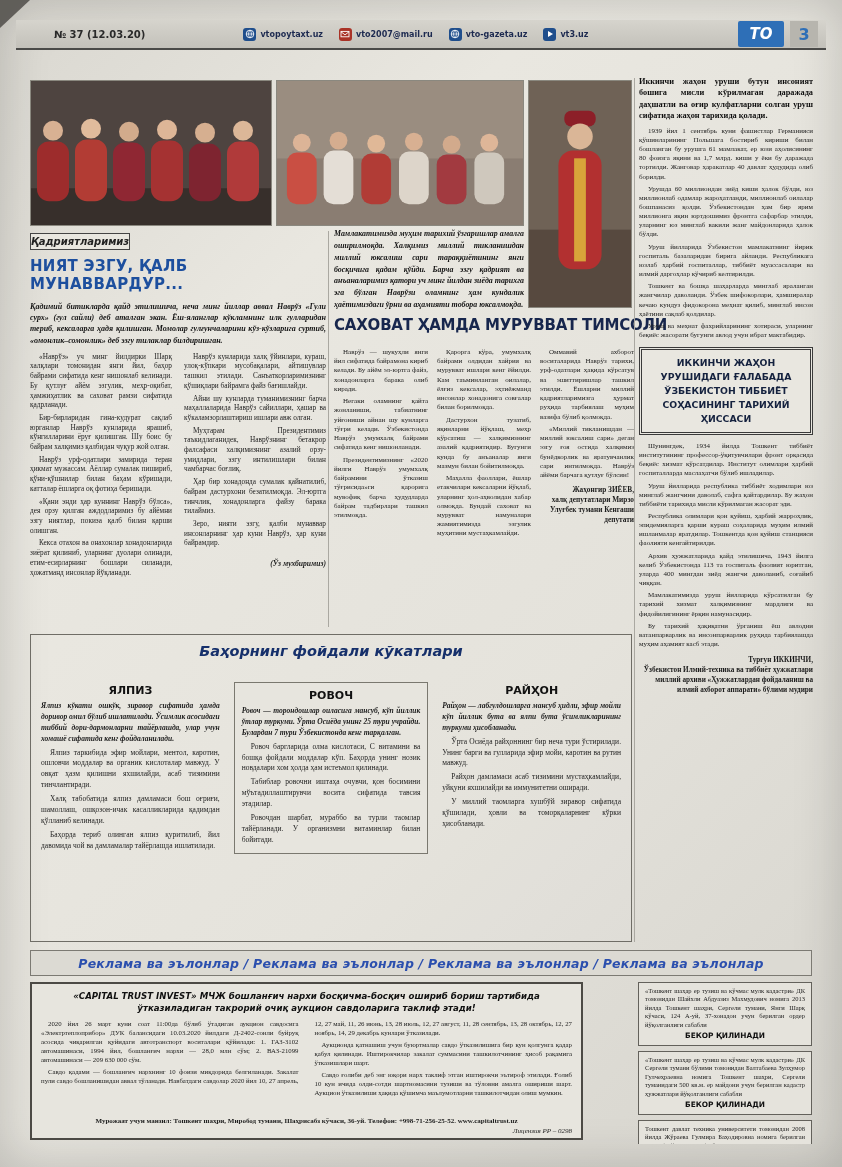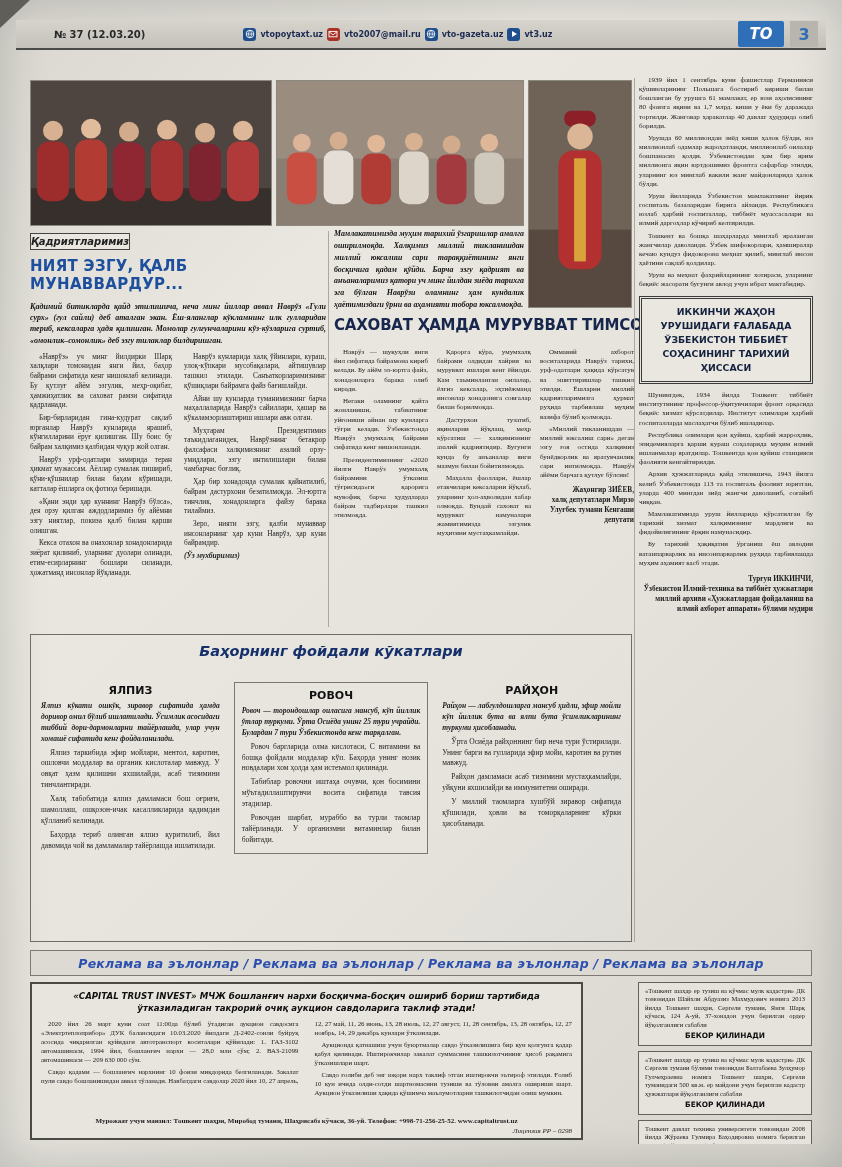--- a/index.html
+++ b/index.html
@@ -7,42 +7,42 @@
   .page{position:relative;width:842px;height:1167px;margin:0 auto;overflow:hidden;
     background:linear-gradient(135deg,#d9d7d0 0%,#e9e7e0 28%,#e4e2db 62%,#d6d4cd 100%);
     box-shadow:inset 0 0 50px rgba(0,0,0,.18);}
   .corner{position:absolute;top:0;left:0;width:0;height:0;border-top:28px solid #55534f;border-right:30px solid transparent;opacity:.9;}
   .abs{position:absolute;box-sizing:border-box;}
 
   
   .topbar{left:16px;top:20px;width:810px;height:30px;display:flex;align-items:center;
     background:linear-gradient(#d6d4cd,#c3c1ba);border-bottom:2px solid #4a4a48;padding:0 8px;}
   .issue{font-family:"DejaVu Sans",sans-serif;font-weight:bold;font-size:10px;color:#2a2a2a;margin-left:30px;}
-  .contacts{display:flex;gap:4px;margin-left:86px;align-items:center;padding-left:12px;}
+  .contacts{display:flex;gap:16px;margin-left:86px;align-items:center;padding-left:12px;}
   .contact{display:flex;align-items:center;gap:4px;font-family:"DejaVu Sans",sans-serif;font-size:8px;font-weight:bold;color:#1d2a50;cursor:pointer;}
   .chip{width:13px;height:13px;border-radius:3px;display:flex;align-items:center;justify-content:center;flex:0 0 auto;}
   .chip.blue{background:#1f4e8c}.chip.red{background:#a93226}
   .logo-box{margin-left:auto;width:46px;height:26px;background:#2e6fb7;color:#fff;font:italic bold 15px "DejaVu Sans",sans-serif;display:flex;align-items:center;justify-content:center;border-radius:2px;}
   .pagenum-box{margin-left:6px;width:28px;height:26px;background:#b7b5ae;color:#2e6fb7;font:bold 16px "DejaVu Sans",sans-serif;display:flex;align-items:center;justify-content:center;}
 
   .photo{border:1px solid #8a887f;background:#6b5e55;}
   .photo svg{display:block;}
 
   .vrule{position:absolute;width:1px;background:#aaa8a1;}
 
   
   .para{margin:0 0 3px;text-indent:9px;}
   .jtext{text-align:justify;}
   .rubric{display:inline-block;border:1px solid #444;padding:2px 0;font:italic bold 10px "DejaVu Sans",sans-serif;color:#222;background:#e9e7e0;}
   .niyat-title{font:bold 15px "DejaVu Sans",sans-serif;color:#1d4f9e;margin:7px 0 5px;letter-spacing:.3px;}
   .lead{font:italic bold 8px/1.4 "Liberation Serif",serif;text-align:justify;color:#141414;margin-bottom:6px;}
   .body-cols{column-gap:12px;font-size:7.3px;line-height:1.33;text-align:justify;overflow:hidden;}
   .cols2{column-count:2;}
   .cols3{column-count:3;column-gap:9px;font-size:7px;line-height:1.32;}
-  .byline{font:italic bold 7.6px "Liberation Serif",serif;margin-top:3px;}
+  .byline{text-align:right;font:italic bold 7.6px "Liberation Serif",serif;margin-top:11px;}
 
   .sahovat-intro{font:italic bold 7.9px/1.5 "Liberation Serif",serif;text-align:justify;color:#131313;}
   .sahovat-title{font:bold 15px "DejaVu Sans",sans-serif;color:#17264d;white-space:nowrap;letter-spacing:-.2px;}
   .signature{text-align:right;font-weight:bold;font-size:7.3px;margin-top:5px;break-inside:avoid;line-height:1.35;}
 
   .ww2{font-size:7px;line-height:1.31;text-align:justify;overflow:hidden;}
   .ww2-lead{font-weight:bold;font-size:8.3px;line-height:1.38;margin:0 0 5px;text-align:justify;color:#101010;}
   .ww2-box{border:3px double #3a3a3a;padding:6px 5px;margin:7px 0;text-align:center;font:bold 9.3px/1.5 "DejaVu Sans",sans-serif;color:#15223f;background:#e9e7e0;}
   .ww2-sig{margin-top:6px;font-weight:bold;font-size:7.2px;line-height:1.4;text-align:right;}
 
@@ -206,30 +206,32 @@
       </div>
     <div class="signature">
       <div>Жаҳонгир ЗИЁЕВ,</div>
       <div>халқ депутатлари Мирзо Улуғбек тумани Кенгаши депутати</div>
     </div>
   </div>
 
   <div class="vrule" style="left:634px;top:78px;height:864px;"></div>
 
   <div class="abs ww2" style="left:639px;top:76px;width:174px;height:866px;">
+    <p class="ww2-lead">Иккинчи жаҳон уруши бутун инсоният бошига мисли кўрилмаган даражада даҳшатли ва оғир кулфатларни солган уруш сифатида жаҳон тарихида қолади.</p>
     <div>
         <p class="para">1939 йил 1 сентябрь куни фашистлар Германияси қўшинларининг Польшага бостириб кириши билан бошланган бу урушга 61 мамлакат, ер юзи аҳолисининг 80 фоизга яқини ва 1,7 млрд. киши у ёки бу даражада тортилди. Жанговар ҳаракатлар 40 давлат ҳудудида олиб борилди.</p>
         <p class="para">Урушда 60 миллиондан зиёд киши ҳалок бўлди, юз миллионлаб одамлар жароҳатланди, миллионлаб оилалар бошпанасиз қолди. Ўзбекистондан ҳам бир ярим миллионга яқин юртдошимиз фронтга сафарбар этилди, уларнинг юз минглаб вакили жанг майдонларида ҳалок бўлди.</p>
         <p class="para">Уруш йилларида Ўзбекистон мамлакатнинг йирик госпиталь базаларидан бирига айланди. Республикага юзлаб ҳарбий госпиталлар, тиббиёт муассасалари ва илмий даргоҳлар кўчириб келтирилди.</p>
         <p class="para">Тошкент ва бошқа шаҳарларда минглаб яраланган жангчилар даволанди. Ўзбек шифокорлари, ҳамширалар кечаю кундуз фидокорона меҳнат қилиб, минглаб инсон ҳаётини сақлаб қолдилар.</p>
         <p class="para">Уруш ва меҳнат фахрийларининг хотираси, уларнинг беқиёс жасорати бугунги авлод учун ибрат мактабидир.</p>
       </div>
     <div class="ww2-box">ИККИНЧИ ЖАҲОН УРУШИДАГИ ҒАЛАБАДА ЎЗБЕКИСТОН ТИББИЁТ СОҲАСИНИНГ ТАРИХИЙ ҲИССАСИ</div>
     <div>
         <p class="para">Шунингдек, 1934 йилда Тошкент тиббиёт институтининг профессор-ўқитувчилари фронт орқасида беқиёс хизмат кўрсатдилар. Институт олимлари ҳарбий госпиталларда маслаҳатчи бўлиб ишладилар.</p>
+        <p class="para">Уруш йилларида республика тиббиёт ходимлари юз минглаб жангчини даволаб, сафга қайтардилар. Бу жаҳон тиббиёти тарихида мисли кўрилмаган жасорат эди.</p>
         <p class="para">Республика олимлари қон қуйиш, ҳарбий жарроҳлик, эпидемияларга қарши кураш соҳаларида муҳим илмий ишланмалар яратдилар. Тошкентда қон қуйиш станцияси фаолияти кенгайтирилди.</p>
         <p class="para">Архив ҳужжатларида қайд этилишича, 1943 йилга келиб Ўзбекистонда 113 та госпиталь фаолият юритган, уларда 400 мингдан зиёд жангчи даволаниб, соғайиб чиққан.</p>
         <p class="para">Мамлакатимизда уруш йилларида кўрсатилган бу тарихий хизмат халқимизнинг мардлиги ва фидойилигининг ёрқин намунасидир.</p>
         <p class="para">Бу тарихий ҳақиқатни ўрганиш ёш авлодни ватанпарварлик ва инсонпарварлик руҳида тарбиялашда муҳим аҳамият касб этади.</p>
       </div>
     <div class="ww2-sig">
       <div>Турғун ИККИНЧИ,</div>
       <div>Ўзбекистон Илмий-техника ва тиббиёт ҳужжатлари миллий архиви «Ҳужжатлардан фойдаланиш ва илмий ахборот аппарати» бўлими мудири</div>
     </div>
   </div>

